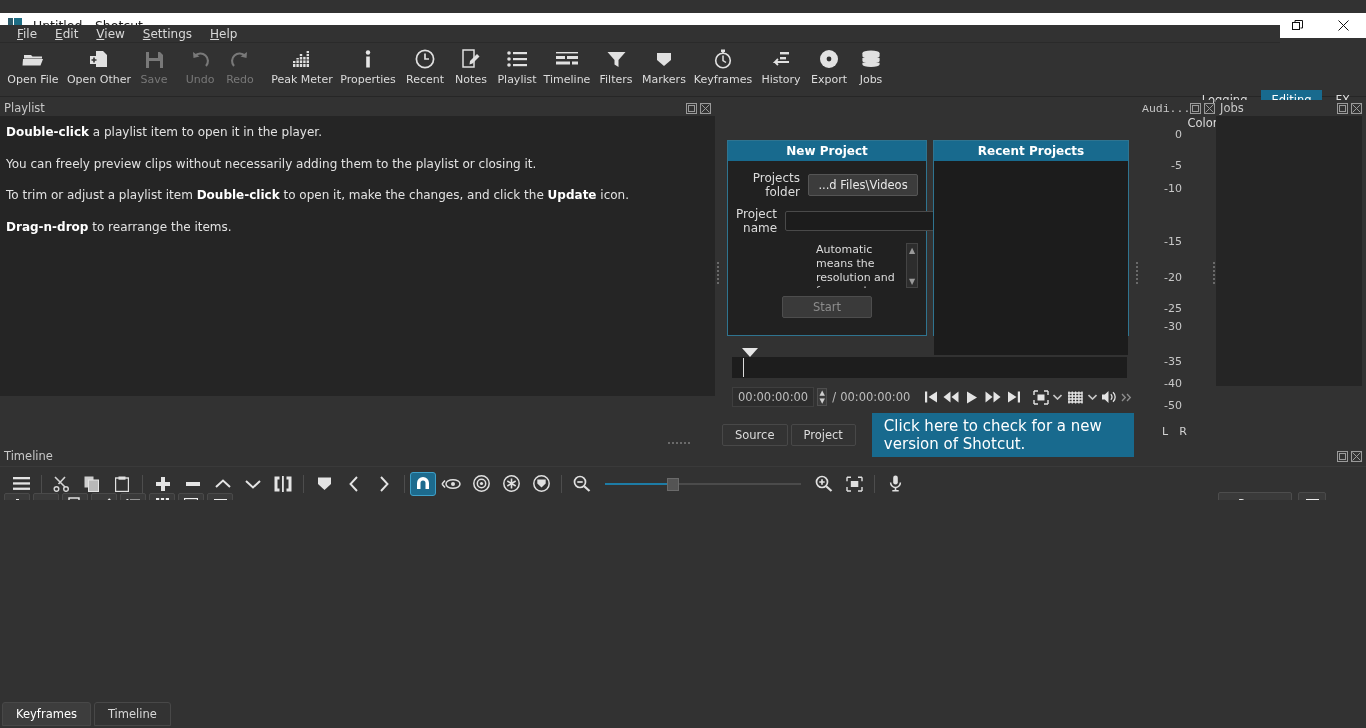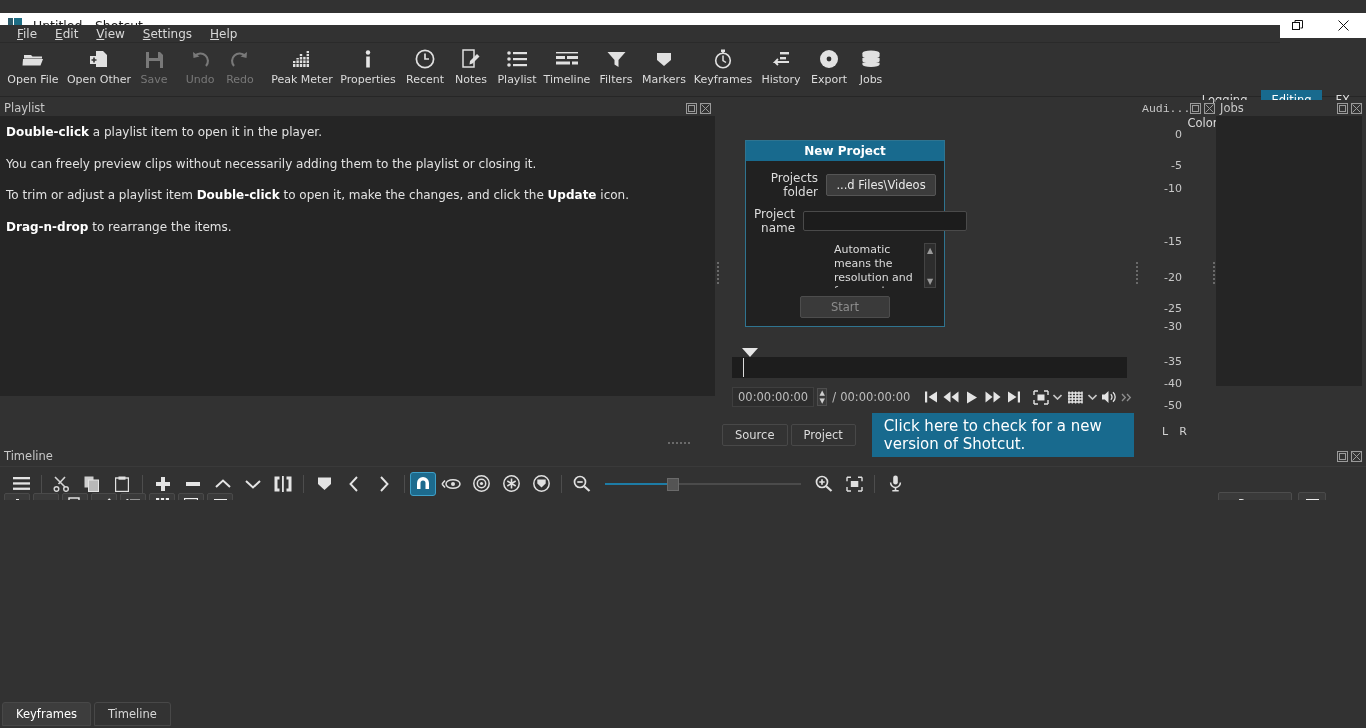--- a/index.html
+++ b/index.html
@@ -92,21 +92,21 @@
 
   
   .vsplit { position:absolute; width:5px; display:flex; flex-direction:column;
             gap:2px; align-items:center; }
   .vsplit i { width:2px; height:2px; background:#6a6a6a; display:block; }
   .hsplit { position:absolute; height:5px; display:flex; gap:2px; align-items:center; }
   .hsplit i { width:2px; height:2px; background:#6a6a6a; display:block; }
 
   
   .player { position:absolute; left:722px; top:100px; width:412px; height:345px; }
-  .np-wrap { position:absolute; left:23px; top:40px; display:flex; gap:6px; }
+  .np-wrap { position:absolute; left:5px; top:40px; display:flex; gap:6px; }
   .np-box { width:200px; border:1px solid #2f7490; background:#212121; }
   .np-head {
     background:#186a8e; color:#ffffff; text-align:center; font-weight:bold;
     font-size:12px; padding:3px 0;
   }
   .np-body { padding:10px 8px 8px; }
   .np-row { display:flex; align-items:center; margin-bottom:8px; }
   .np-label { width:72px; text-align:right; font-size:12px; color:#dcdcdc; padding-right:8px; }
   .np-btn {
     flex:1; background:#3c3c3c; border:1px solid #555; border-radius:2px;
@@ -582,20 +582,24 @@
             </div>
             <div class="np-scroll" style="position:static;margin-left:4px;">
               <span>▲</span>
               <span>▼</span>
             </div>
           </div>
           <div class="np-start">Start</div>
         </div>
       </div>
 
+      <div class="rp-box">
+        <div class="np-head">Recent Projects</div>
+        <div class="rp-list"></div>
+      </div>
     </div>
 
     <div class="scrub">
       <div class="scrub-head"></div>
       <div class="scrub-bar"></div>
       <div class="scrub-cursor"></div>
     </div>
 
     <div class="transport">
       <div class="tc-time" style="background:#2d2d2d;padding:2px 5px;border:1px solid #3f3f3f;">00:00:00:00</div>

